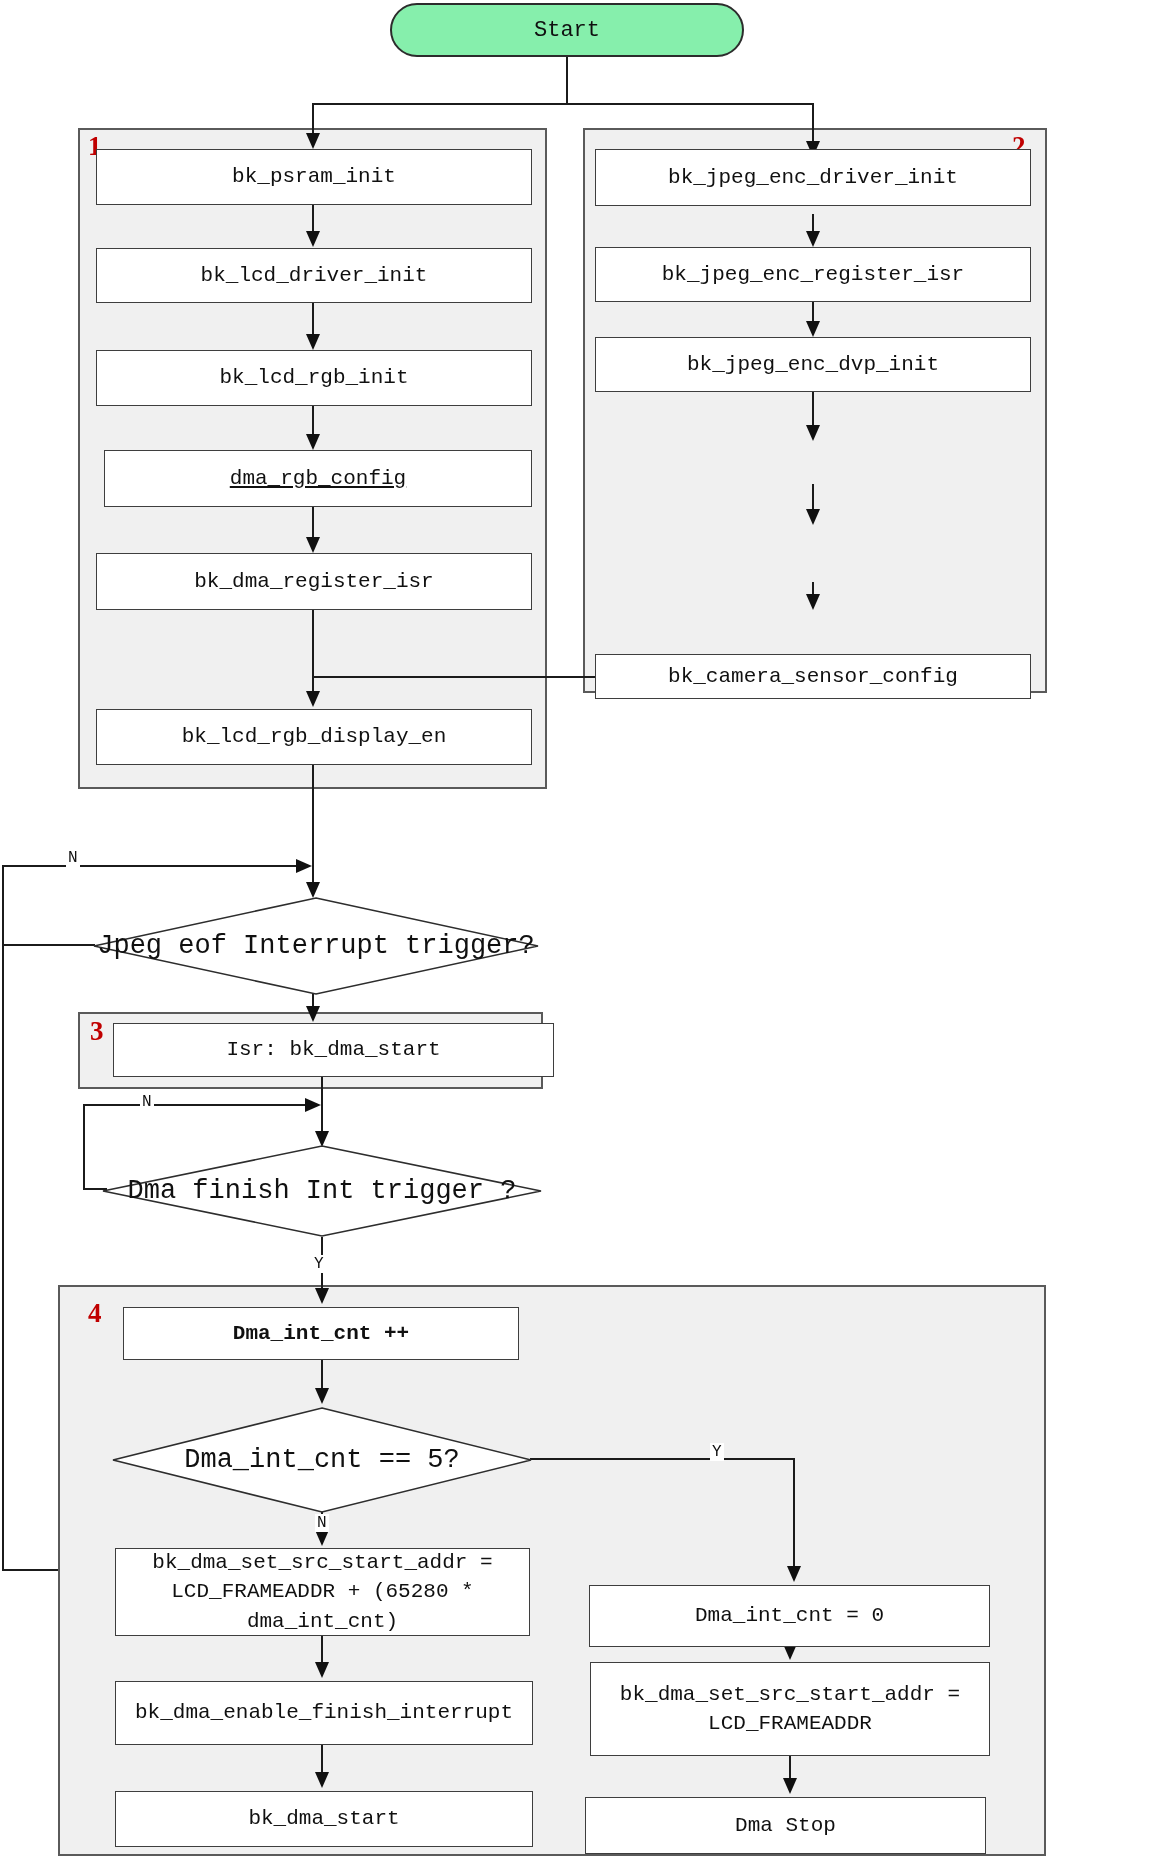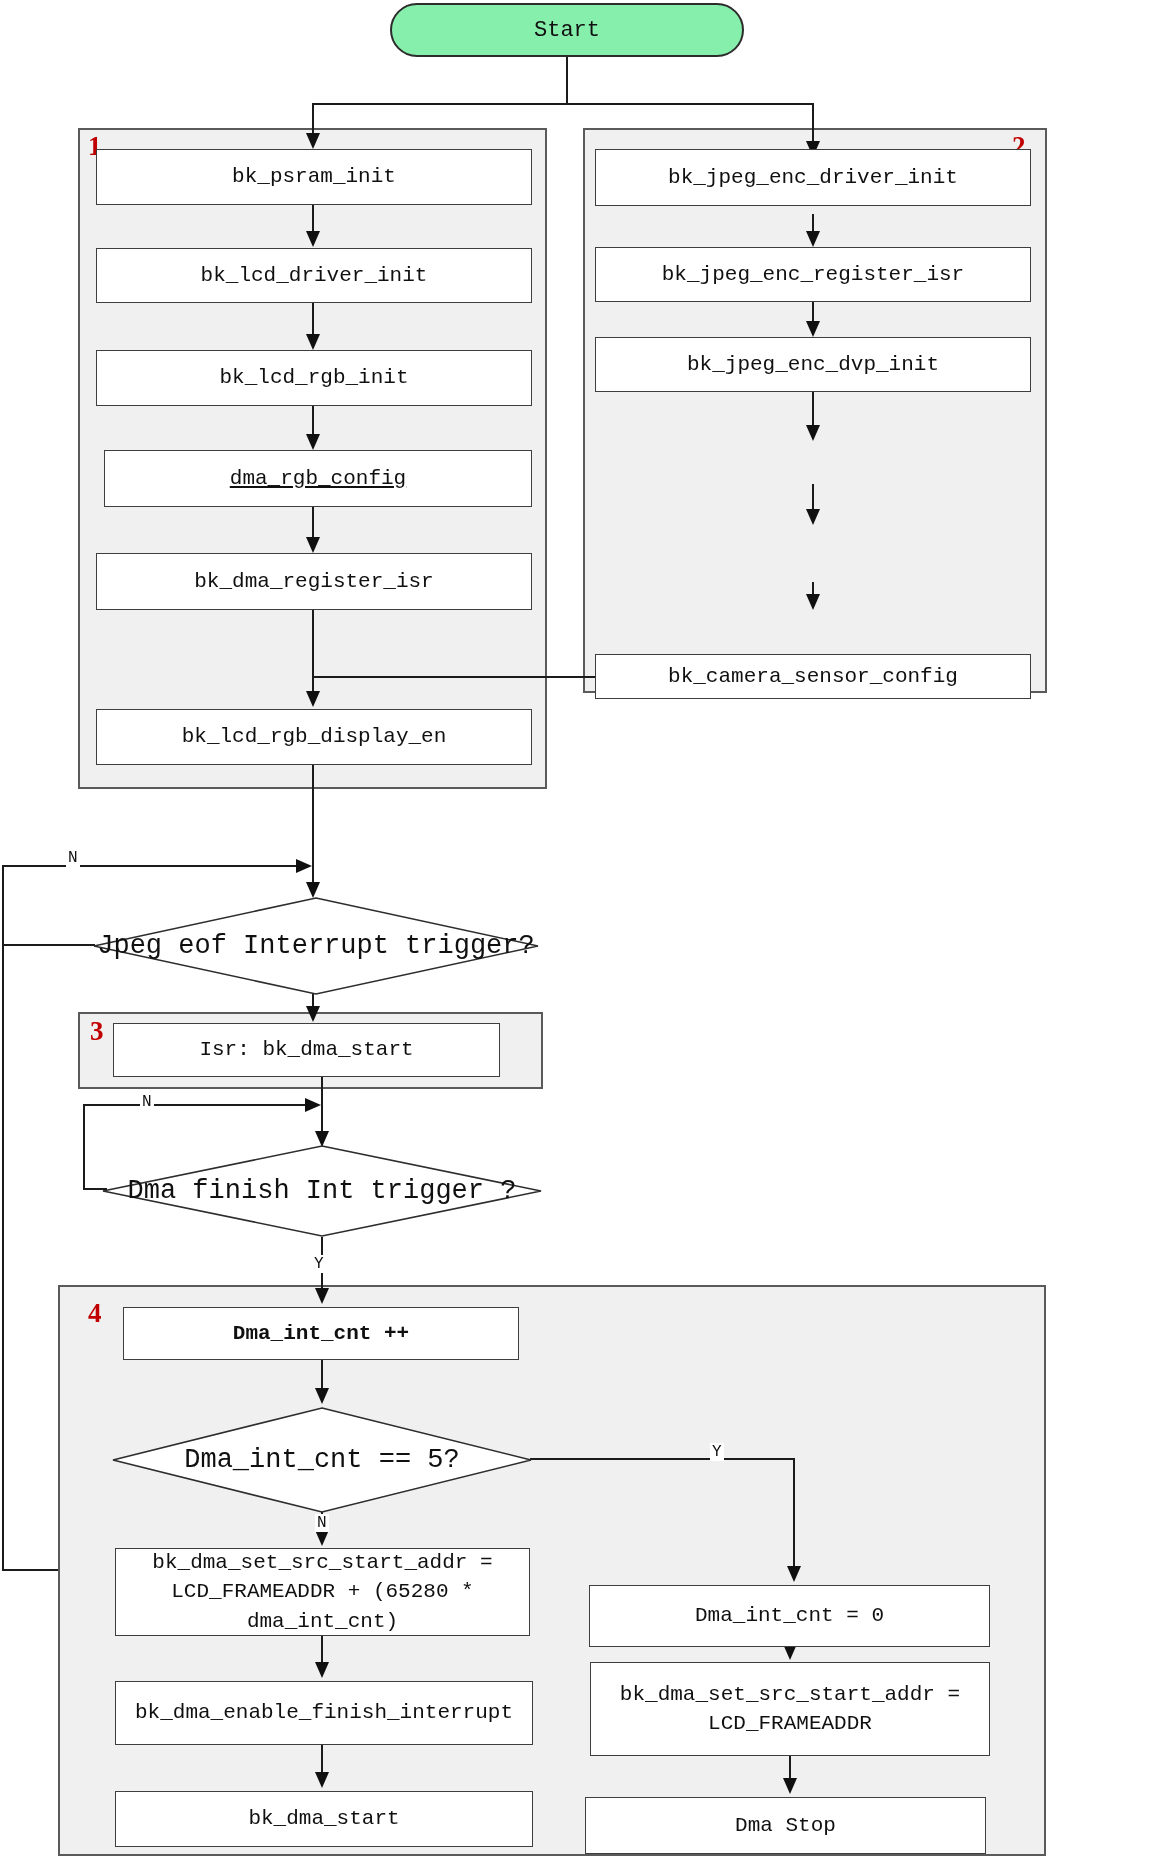--- a/index.html
+++ b/index.html
@@ -125,21 +125,21 @@
   <div class="box" style="left:595px;top:337px;width:436px;height:55px;">bk_jpeg_enc_dvp_init</div>
   <div class="box" style="left:595px;top:610px;width:436px;height:45px;margin-top:44px;">bk_camera_sensor_config</div>
 
   <div class="dia" style="left:92px;top:896px;">
     <svg width="448" height="100" viewBox="0 0 448 100">
       <polygon points="224,2 446,50 224,98 2,50" fill="#ffffff" stroke="#2d2d2d" stroke-width="1.6"></polygon>
     </svg>
   </div>
   <div class="dtext" style="left:92px;top:896px;width:448px;height:100px;">Jpeg eof Interrupt trigger?</div>
 
-  <div class="box" style="left:113px;top:1023px;width:387px;height:54px;">Isr: bk_dma_start</div>
+  <div class="box" style="left:113px;top:1023px;width:441px;height:54px;">Isr: bk_dma_start</div>
 
   <div class="dia" style="left:101px;top:1144px;">
     <svg width="442" height="94" viewBox="0 0 442 94">
       <polygon points="221,2 440,47 221,92 2,47" fill="#ffffff" stroke="#2d2d2d" stroke-width="1.6"></polygon>
     </svg>
   </div>
   <div class="dtext" style="left:101px;top:1144px;width:442px;height:94px;">Dma finish Int trigger ?</div>
 
   <div class="box" style="left:123px;top:1307px;width:396px;height:53px;font-weight:bold;">Dma_int_cnt ++</div>
 

